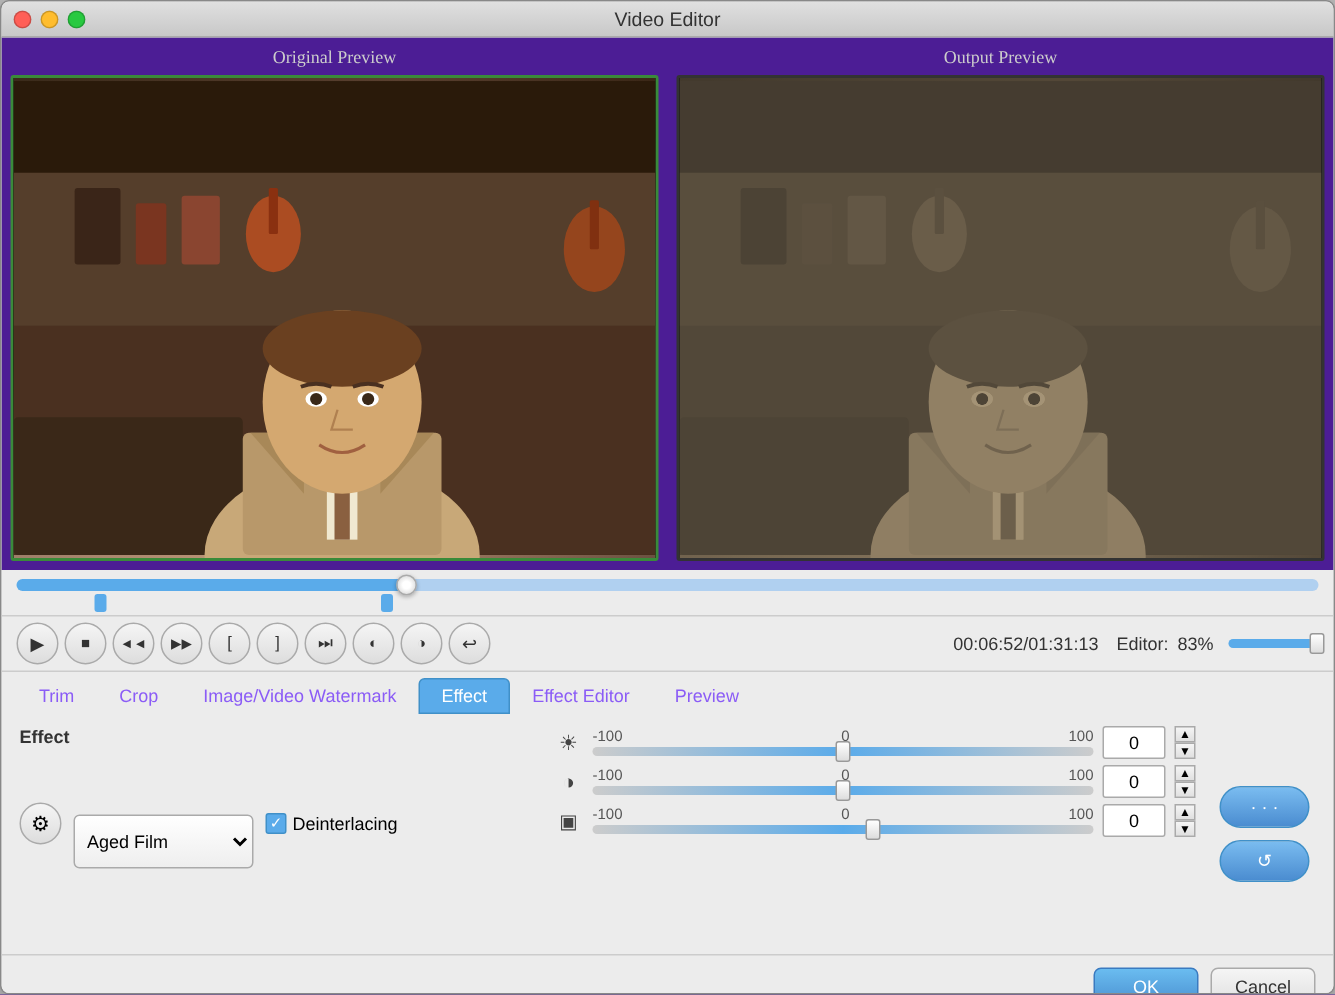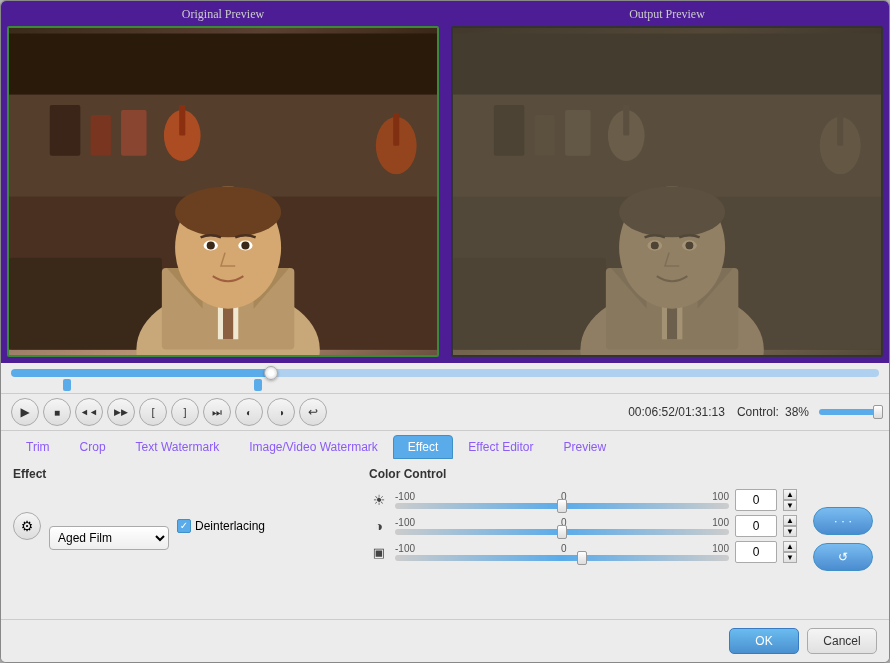--- a/index.html
+++ b/index.html
@@ -234,21 +234,21 @@
       border-radius: 50%;
       border: 1px solid #aaa;
       background: linear-gradient(to bottom, #f5f5f5, #ddd);
       display: flex;
       align-items: center;
       justify-content: center;
       font-size: 14px;
     }
     .effect-select {
       width: 120px;
-      height: 24px;
+      height: 36px;
       border: 1px solid #aaa;
       border-radius: 4px;
       background: linear-gradient(to bottom, #fff, #eee);
       font-size: 12px;
       padding: 0 4px;
       margin-top: 25px;
     }
     .deinterlace-cb {
       display: flex;
       align-items: center;
@@ -410,20 +410,28 @@
     .corner-tl { top: 2px; left: 2px; }
     .corner-tr { top: 2px; right: 2px; }
     .corner-bl { bottom: 2px; left: 2px; }
     .corner-br { bottom: 2px; right: 2px; }
   </style>
 </head>
 <body>
 
 <div class="window">
 
+  <div class="title-bar">
+    <div class="traffic-lights">
+      <div class="traffic-light tl-red"></div>
+      <div class="traffic-light tl-yellow"></div>
+      <div class="traffic-light tl-green"></div>
+    </div>
+    <span class="title-text">Video Editor</span>
+  </div>
 
   <div class="preview-area">
 
     <div class="preview-panel">
       <div class="preview-label">Original Preview</div>
       <div class="preview-video">
         <div class="corner-dot corner-tl"></div>
         <div class="corner-dot corner-tr"></div>
         <div class="corner-dot corner-bl"></div>
         <div class="corner-dot corner-br"></div>
@@ -531,31 +539,30 @@
     <div class="ctrl-btn">■</div>
     <div class="ctrl-btn" style="font-size:9px;">◄◄</div>
     <div class="ctrl-btn" style="font-size:9px;">▶▶</div>
     <div class="ctrl-btn" style="font-size:11px;">[</div>
     <div class="ctrl-btn" style="font-size:11px;">]</div>
     <div class="ctrl-btn" style="font-size:11px;">⏭</div>
     <div class="ctrl-btn" style="font-size:10px;">◐</div>
     <div class="ctrl-btn" style="font-size:10px;">◑</div>
     <div class="ctrl-btn" style="font-size:12px;">↩</div>
     <span class="time-display">00:06:52/01:31:13</span>
-    <span class="volume-label">Control:</span>
-    <span style="font-size:12px;color:#333;margin-left:2px;">38%</span>
+    <span class="volume-label">Editor:</span>
+    <span style="font-size:12px;color:#333;margin-left:2px;">83%</span>
     <div class="volume-slider" style="margin-left:6px;">
       <div style="position:absolute;top:50%;right:-4px;transform:translateY(-50%);width:10px;height:14px;background:linear-gradient(to bottom,#fff,#ddd);border:1px solid #999;border-radius:2px;"></div>
     </div>
   </div>
 
   <div class="tabs-bar">
     <div class="tab">Trim</div>
     <div class="tab">Crop</div>
-    <div class="tab">Text Watermark</div>
     <div class="tab">Image/Video Watermark</div>
     <div class="tab active">Effect</div>
     <div class="tab">Effect Editor</div>
     <div class="tab">Preview</div>
   </div>
 
   <div class="bottom-panel">
 
     <div class="effect-section">
       <div class="section-title">Effect</div>
@@ -568,21 +575,20 @@
           <option>Sepia</option>
         </select>
         <div class="deinterlace-cb">
           <div class="checkbox-blue">✓</div>
           <span>Deinterlacing</span>
         </div>
       </div>
     </div>
 
     <div class="color-section">
-      <div class="section-title">Color Control</div>
 
       <div class="color-row">
         <div class="color-icon">☀</div>
         <div class="slider-container">
           <div class="slider-labels">
             <span>-100</span>
             <span>0</span>
             <span>100</span>
           </div>
           <div class="slider-track">

